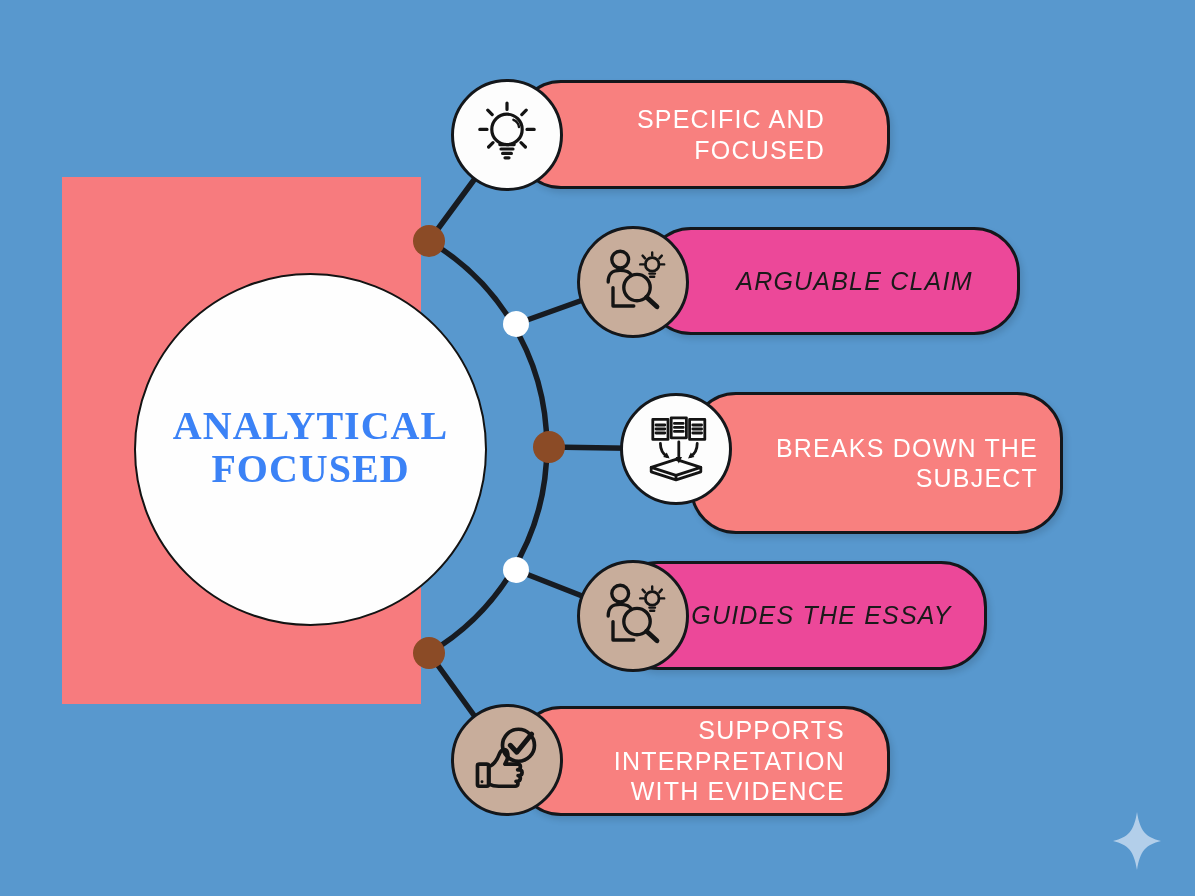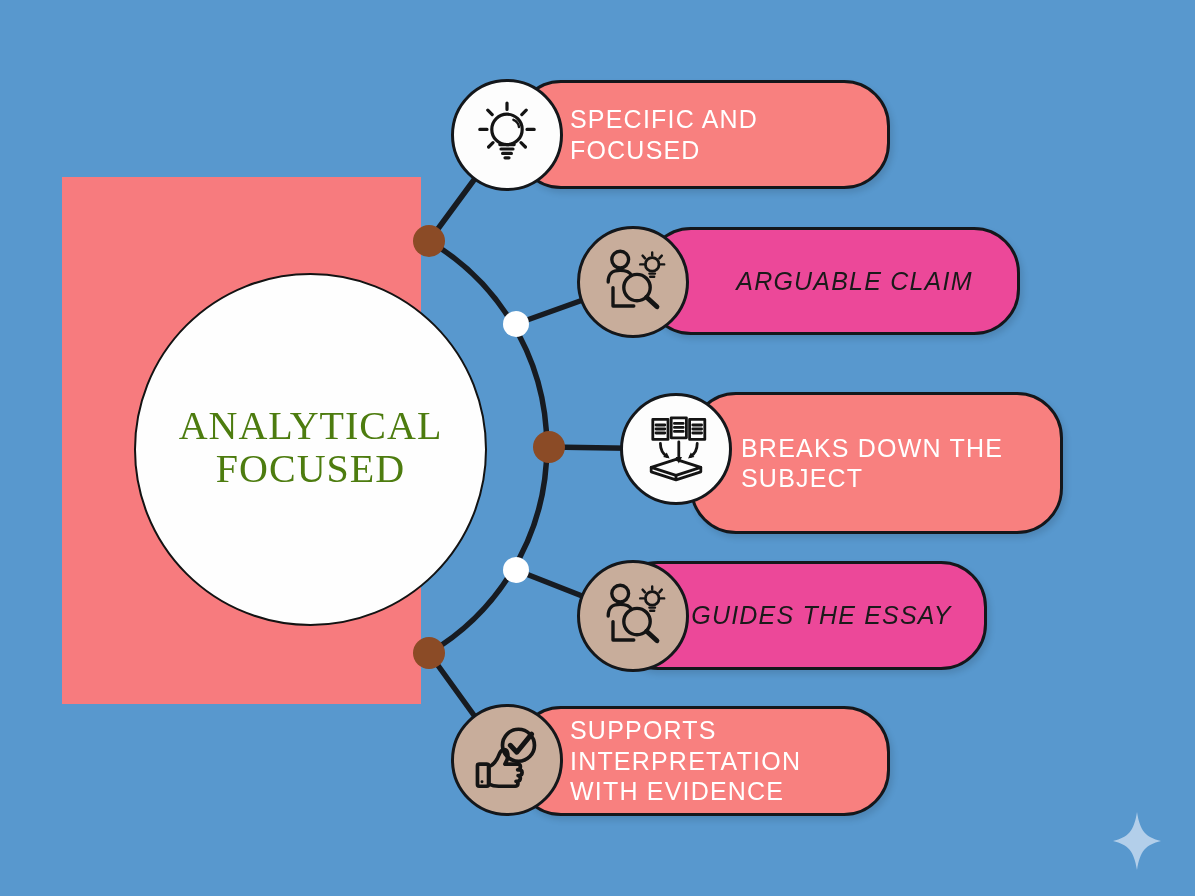--- a/index.html
+++ b/index.html
@@ -17,29 +17,29 @@
   .connectors{position:absolute;left:0;top:0;z-index:2;}
   .center-circle{
     position:absolute;left:134px;top:273px;width:353px;height:353px;
     background:#FEFEFE;border:2.5px solid #131313;border-radius:50%;
     display:flex;align-items:center;justify-content:center;
     z-index:3;box-sizing:border-box;
   }
   .title{
     font-family:"Liberation Serif", serif;
     font-size:40px;line-height:1.06;letter-spacing:1px;
-    font-weight:400;color:#4d7c0f;text-align:center;
+    font-weight:700;color:#3b82f6;text-align:center;
     transform:translateY(-2px);
   }
   .title span{display:block;}
   .pill{
     position:absolute;box-sizing:border-box;
     border:3px solid #14171B;border-radius:46px;
     display:flex;align-items:center;justify-content:center;
-    text-align:left;z-index:4;
+    text-align:right;z-index:4;
     font-size:25px;letter-spacing:1.2px;line-height:1.22;font-weight:500;
     box-shadow:3px 4px 6px rgba(0,0,0,0.12);
   }
   .pill.pink{background:#F8807F;color:#FFFFFF;}
   .pill.whitebg{background:#ec4899;color:#1A1A1A;font-style:italic;}
   .icon-circle{
     position:absolute;width:112px;height:112px;box-sizing:border-box;
     border:3px solid #14171B;border-radius:50%;
     display:flex;align-items:center;justify-content:center;z-index:5;
   }

